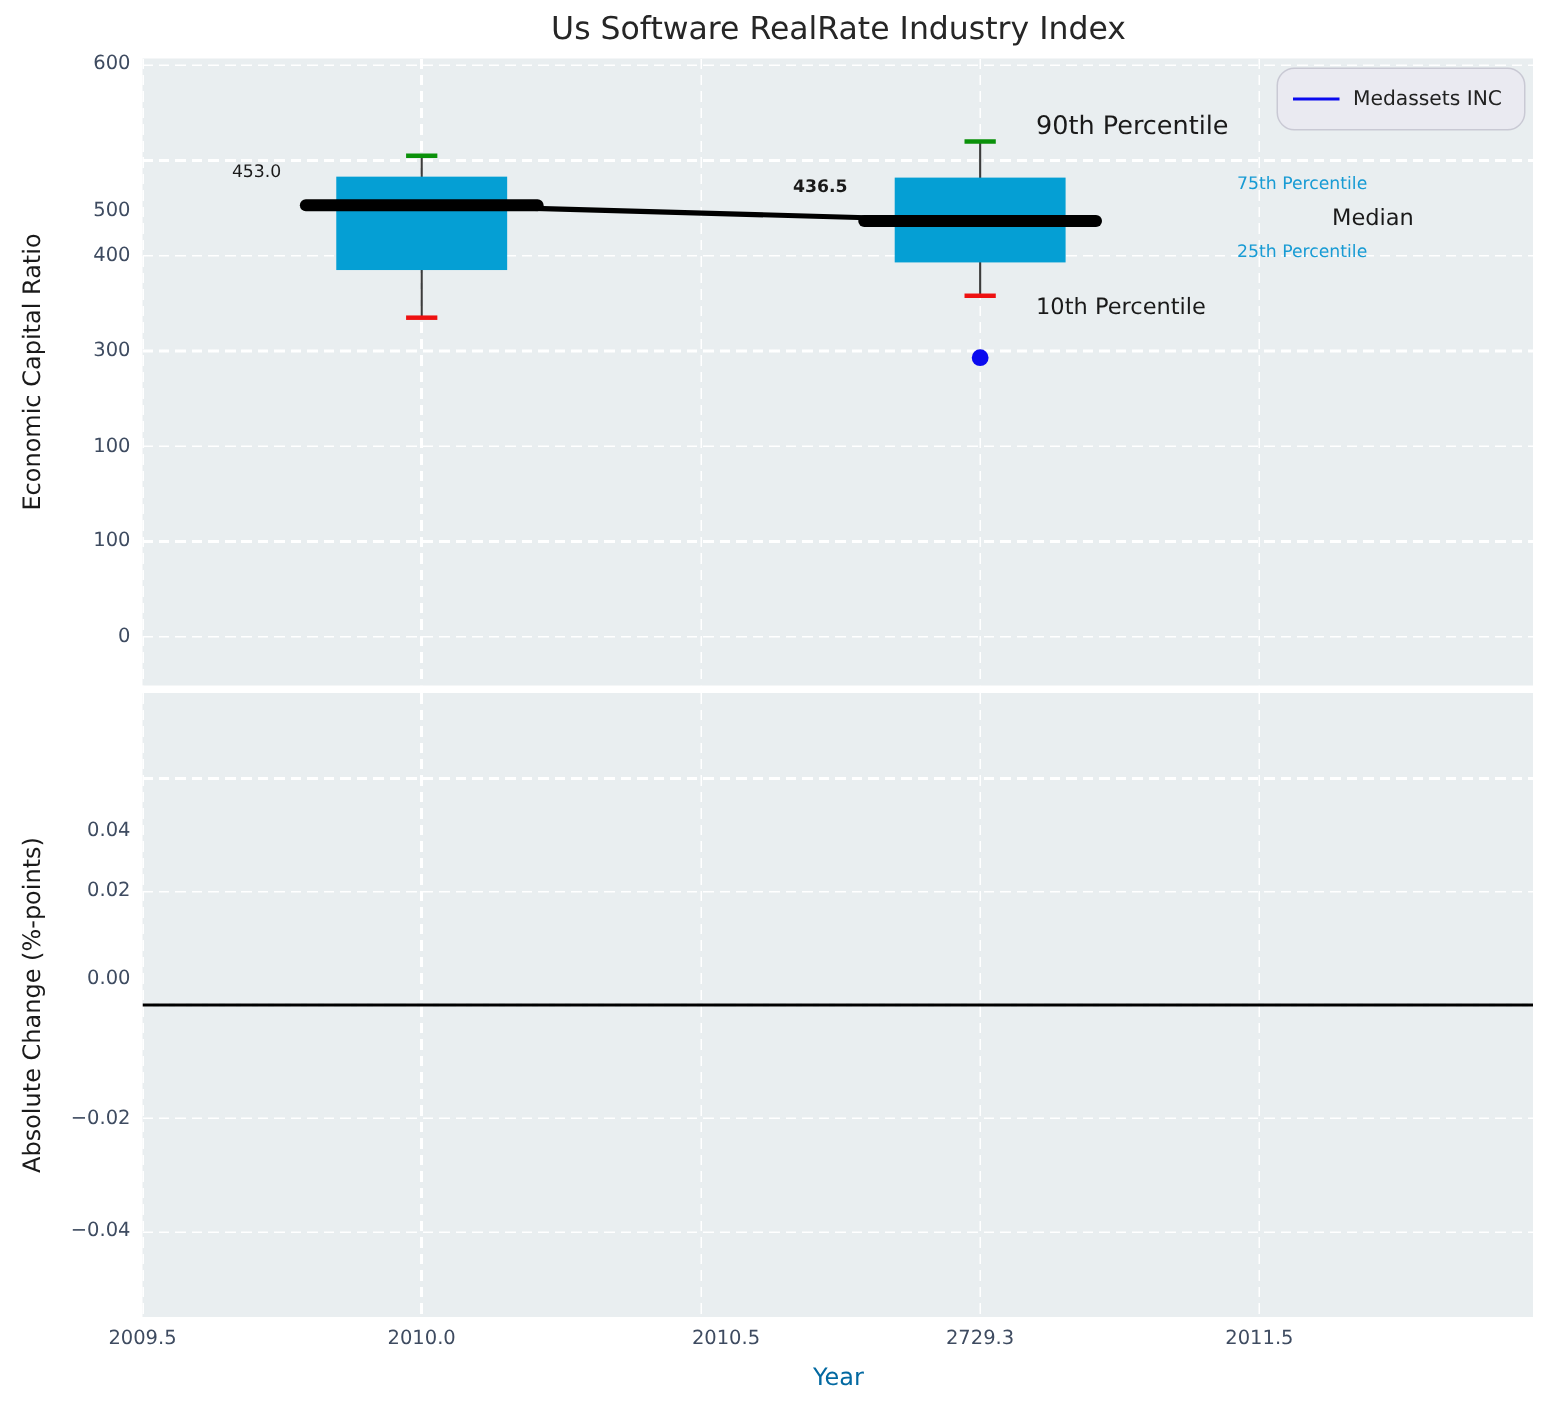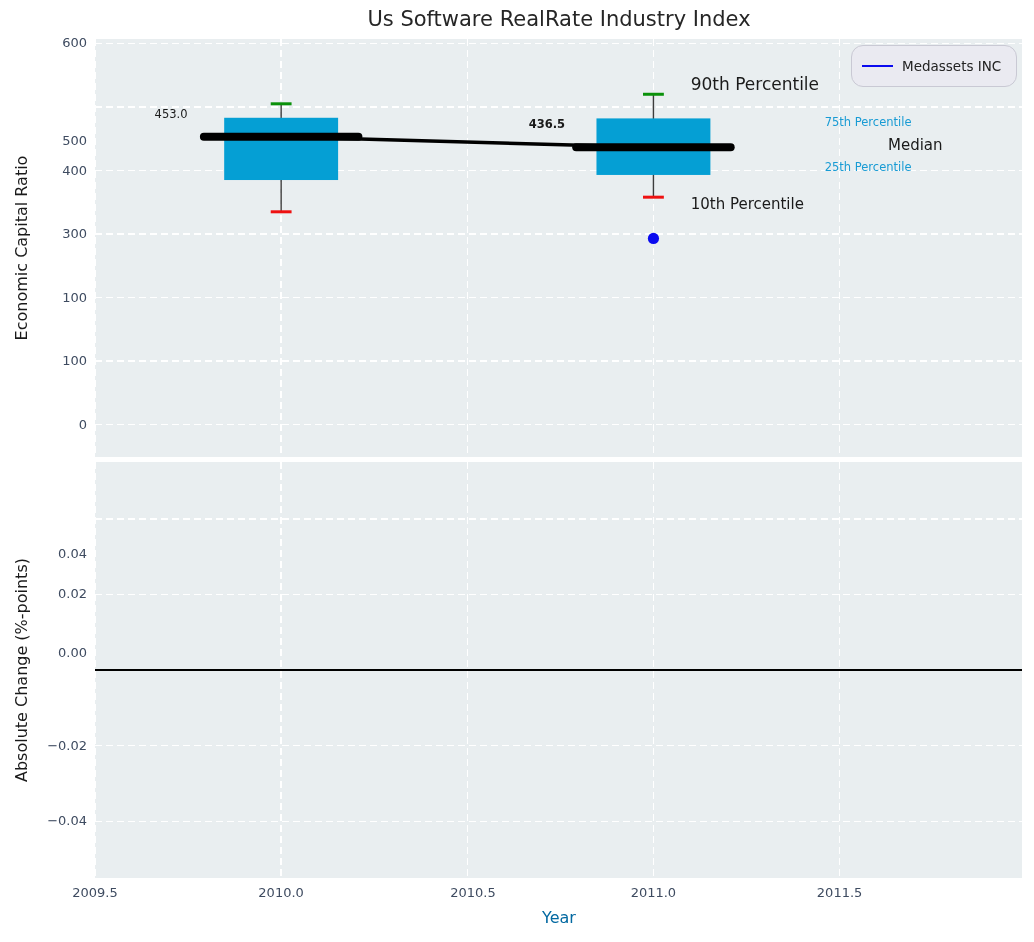--- a/index.html
+++ b/index.html
@@ -79,22 +79,22 @@
       <div class="grid gh" style="top: 358.5px;"></div>
       <div class="zero-line" style="top: 207px;"></div>
     </div>
     <div class="ytick" style="top: 509.7px; margin-top: 35px;">0.04</div>
     <div class="ytick" style="top: 585.4px;">0.02</div>
     <div class="ytick" style="top: 644px;">0.00</div>
     <div class="ytick" style="top: 736.6px;">−0.02</div>
     <div class="ytick" style="top: 812.3px;">−0.04</div>
     <div class="xtick" style="left: 50px; top: 884px;">2009.5</div>
     <div class="xtick" style="left: 236.1px; top: 884px;">2010.0</div>
-    <div class="xtick" style="left: 428px; top: 884px;">2010.5</div>
-    <div class="xtick" style="left: 608.4px; top: 884px;">2011.0</div>
+    <div class="xtick" style="left: 439px; top: 884px;">2010.5</div>
+    <div class="xtick" style="left: 608.4px; top: 884px;">2729.3</div>
     <div class="xtick" style="left: 794.6px; top: 884px;">2011.5</div>
     <div class="annot" style="left: 154.6px; top: 114px; font-size: 11.5px; color: rgb(26, 26, 26);">453.0</div>
     <div class="annot" style="left: 528.7px; top: 124.1px; font-size: 11.5px; color: rgb(26, 26, 26); font-weight: bold;">436.5</div>
     <div class="annot" style="left: 690.7px; top: 84.1px; font-size: 17px; color: rgb(26, 26, 26);">90th Percentile</div>
     <div class="annot" style="left: 824.7px; top: 122.2px; font-size: 11.5px; color: rgb(24, 155, 212);">75th Percentile</div>
     <div class="annot" style="left: 888px; top: 145.1px; font-size: 15px; color: rgb(26, 26, 26);">Median</div>
     <div class="annot" style="left: 824.7px; top: 166.7px; font-size: 11.5px; color: rgb(24, 155, 212);">25th Percentile</div>
     <div class="annot" style="left: 690.7px; top: 204.2px; font-size: 15px; color: rgb(26, 26, 26);">10th Percentile</div>
     <div class="legend">
     <span class="legend-line" style="background: rgb(10, 10, 239);"></span>

